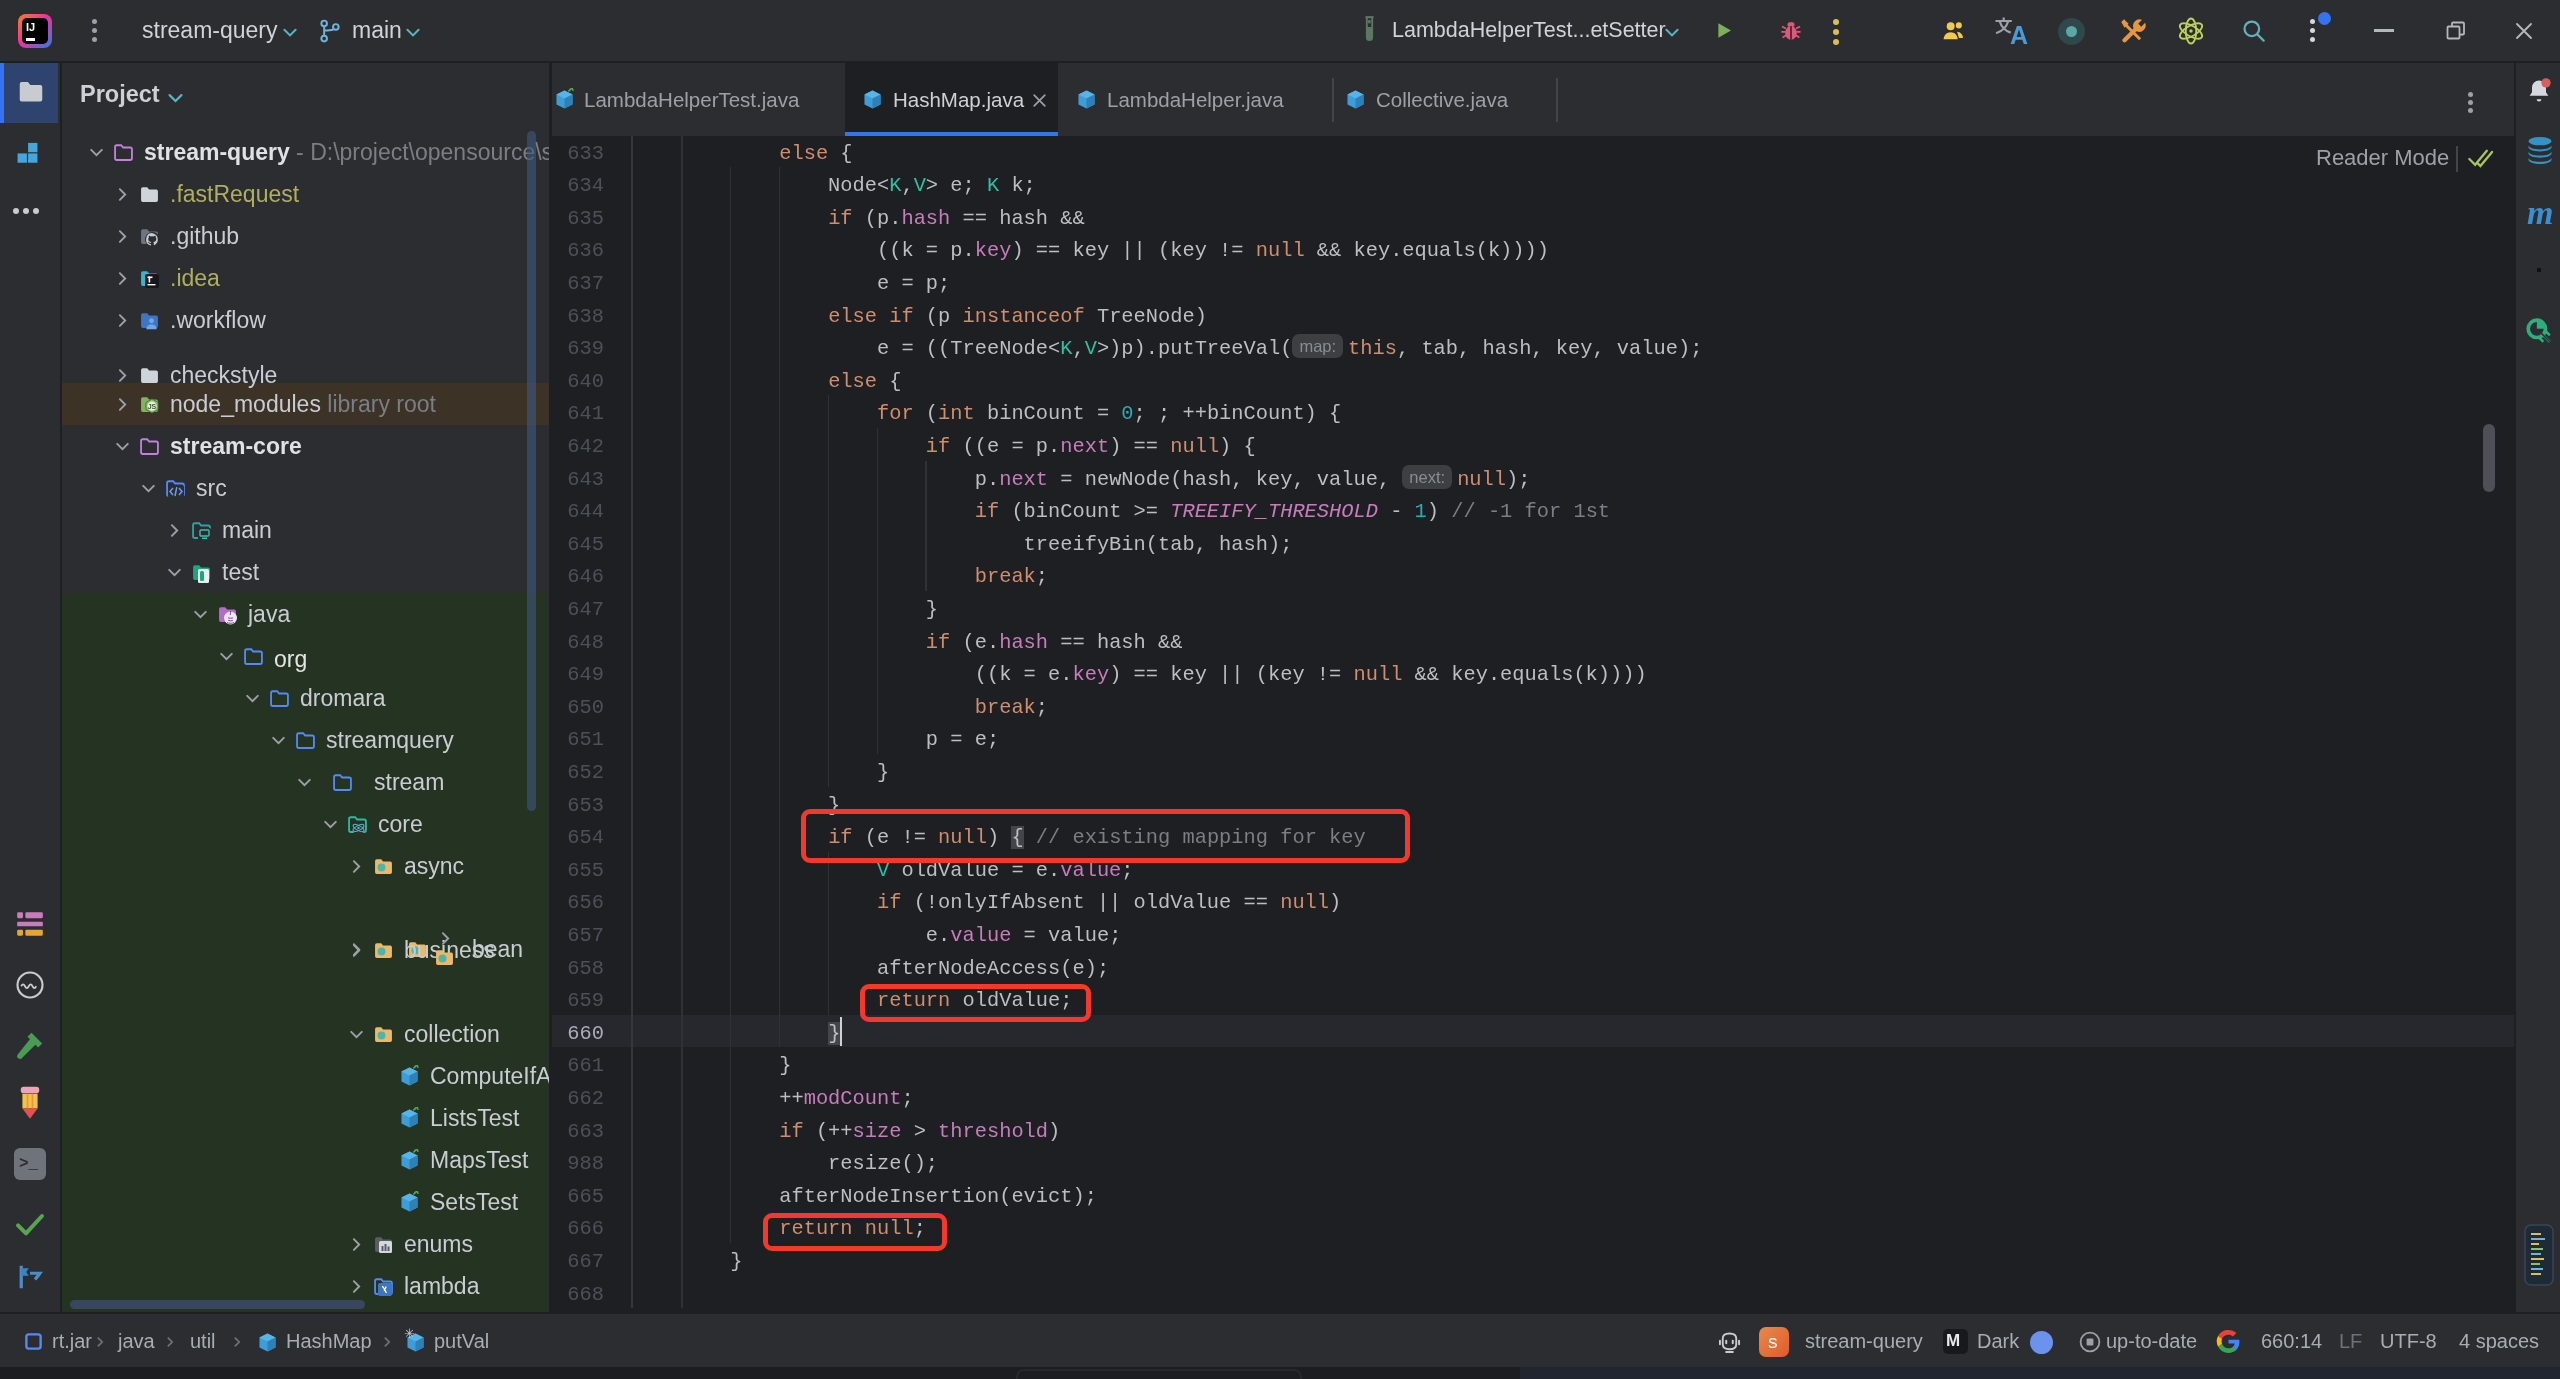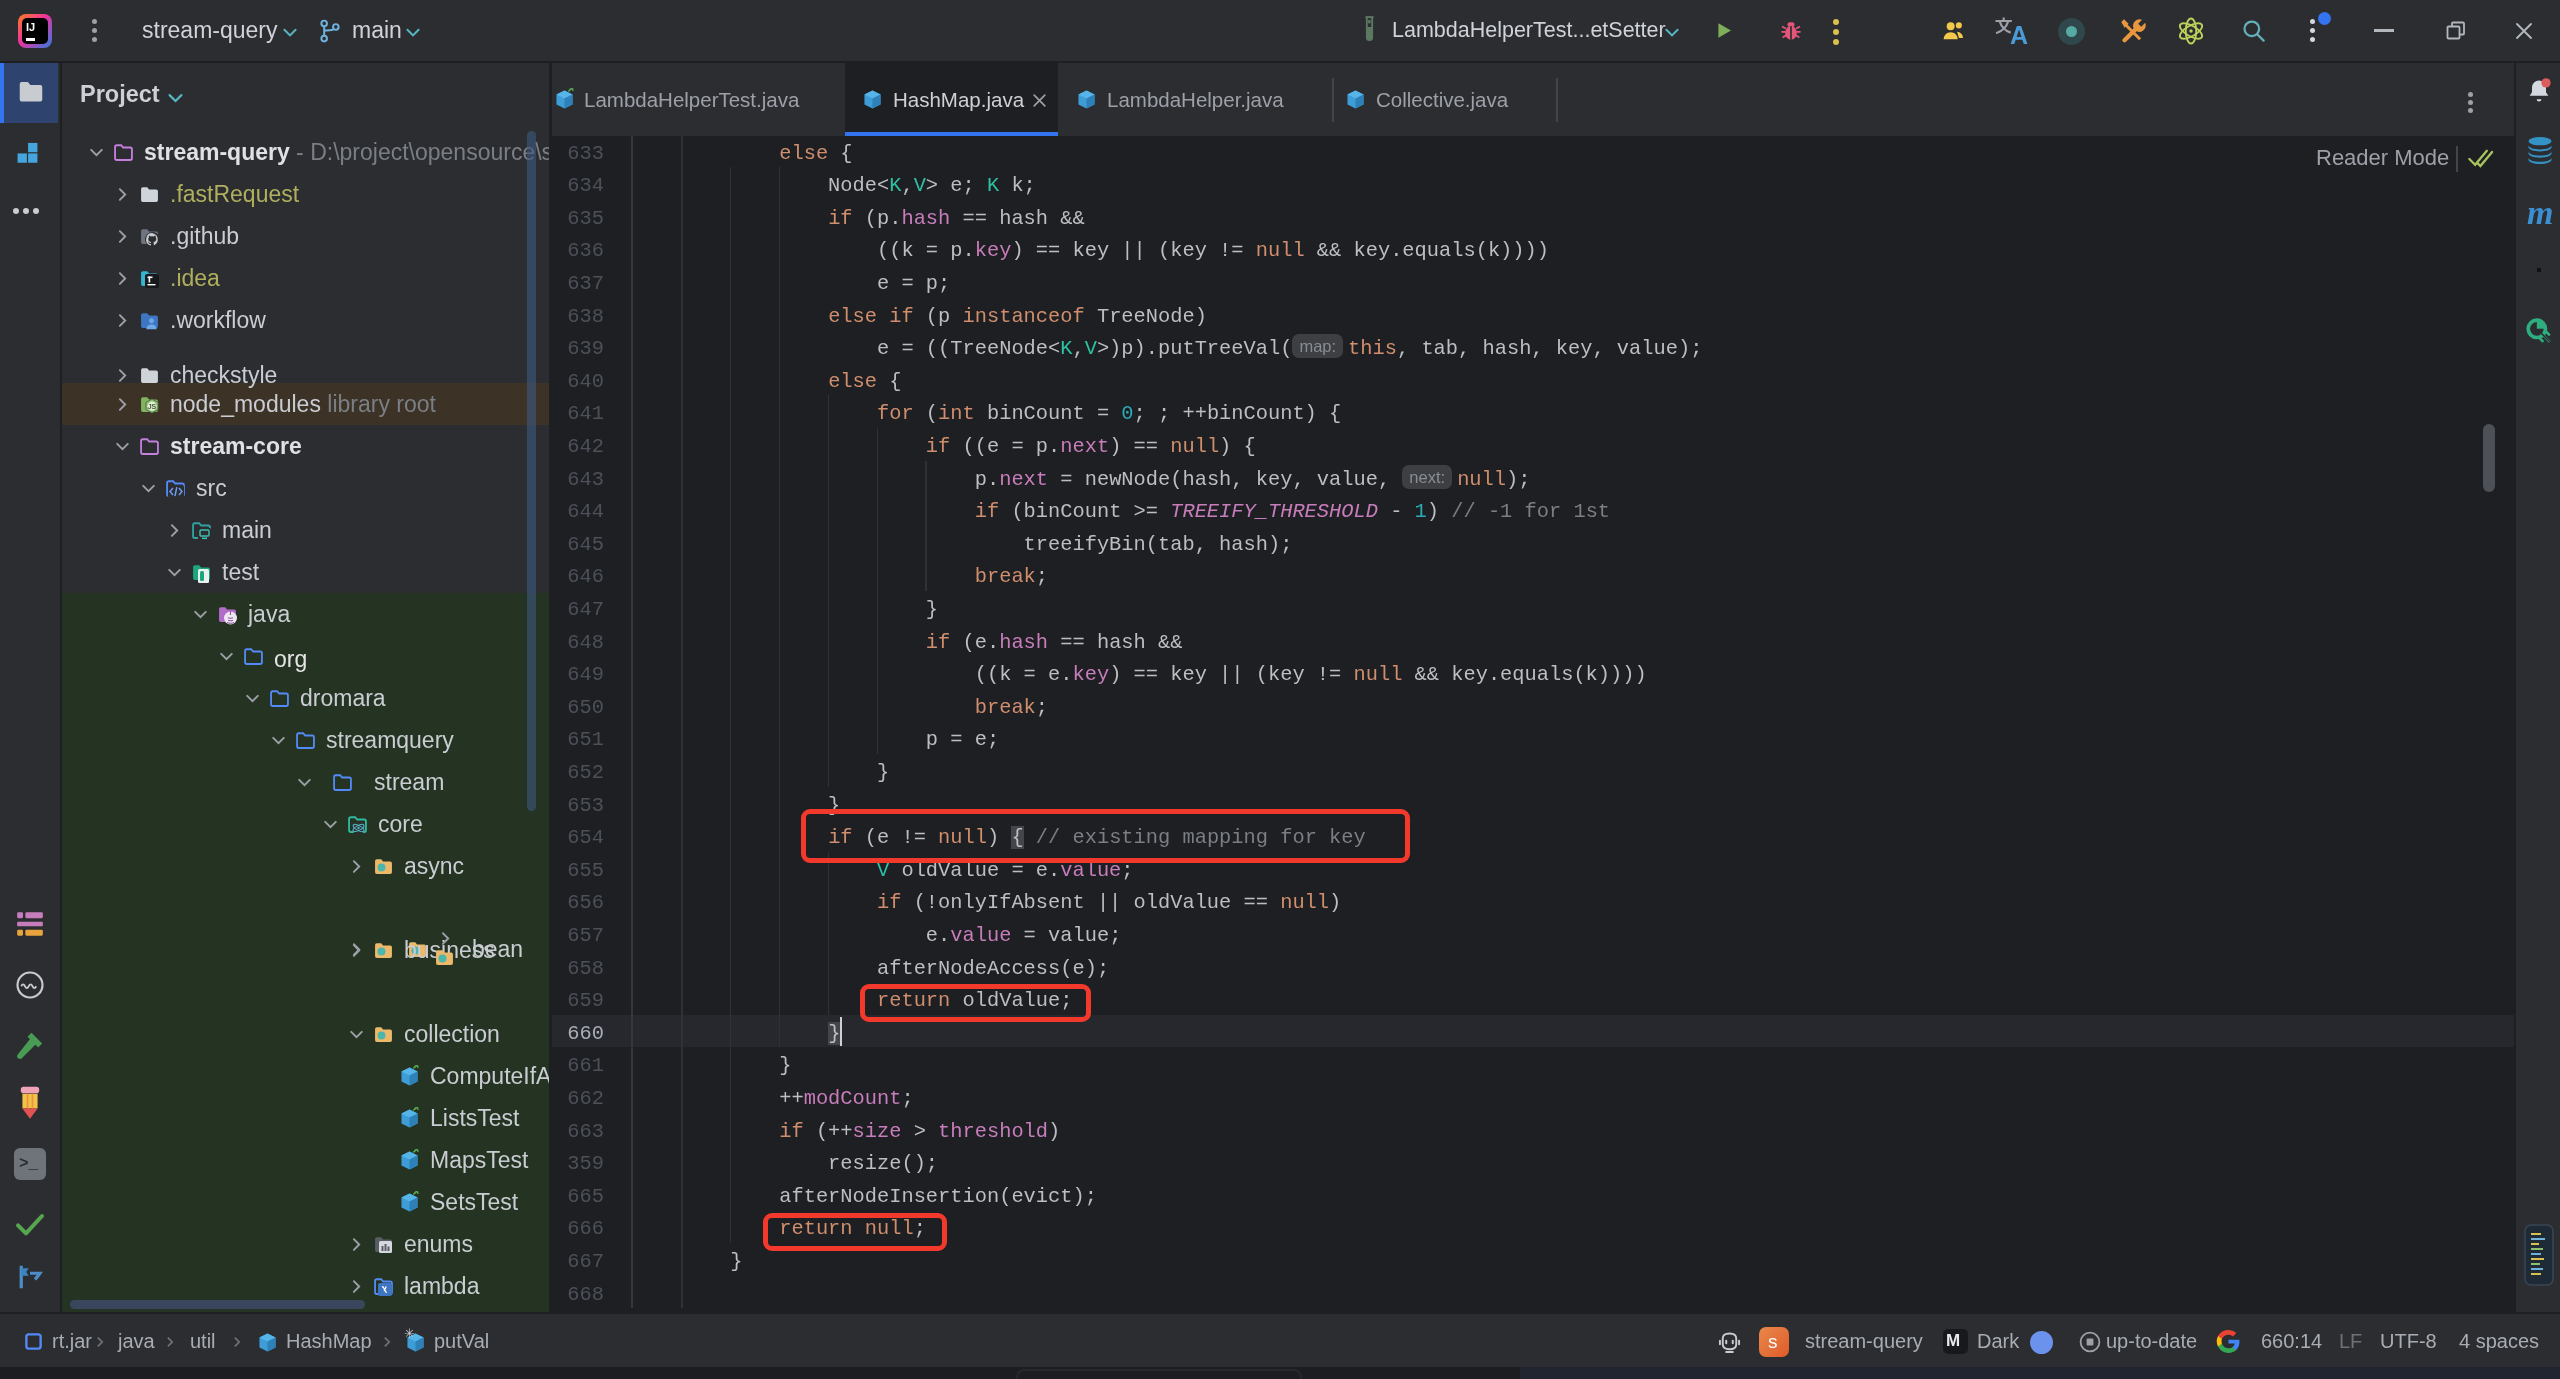--- a/index.html
+++ b/index.html
@@ -694,21 +694,21 @@
 <div class="ln mono" style="left:532px;top:822.2px;color:#4B5059;">654</div>
 <div class="ln mono" style="left:532px;top:854.8px;color:#4B5059;">655</div>
 <div class="ln mono" style="left:532px;top:887.4px;color:#4B5059;">656</div>
 <div class="ln mono" style="left:532px;top:920.0px;color:#4B5059;">657</div>
 <div class="ln mono" style="left:532px;top:952.6px;color:#4B5059;">658</div>
 <div class="ln mono" style="left:532px;top:985.2px;color:#4B5059;">659</div>
 <div class="ln mono" style="left:532px;top:1017.8px;color:#A9ADB6;">660</div>
 <div class="ln mono" style="left:532px;top:1050.4px;color:#4B5059;">661</div>
 <div class="ln mono" style="left:532px;top:1083.0px;color:#4B5059;">662</div>
 <div class="ln mono" style="left:532px;top:1115.6px;color:#4B5059;">663</div>
-<div class="ln mono" style="left:532px;top:1148.2px;color:#4B5059;">359</div>
+<div class="ln mono" style="left:532px;top:1148.2px;color:#4B5059;">988</div>
 <div class="ln mono" style="left:532px;top:1180.8px;color:#4B5059;">665</div>
 <div class="ln mono" style="left:532px;top:1213.4px;color:#4B5059;">666</div>
 <div class="ln mono" style="left:532px;top:1246.0px;color:#4B5059;">667</div>
 <div class="ln mono" style="left:532px;top:1278.6px;color:#4B5059;">668</div>
 <div class="mono abs" style="left:681.5px;top:137.6px;">        <span class="k">else</span> {</div>
 <div class="mono abs" style="left:681.5px;top:170.2px;">            Node&lt;<span class="t">K</span>,<span class="t">V</span>&gt; e; <span class="t">K</span> k;</div>
 <div class="mono abs" style="left:681.5px;top:202.8px;">            <span class="k">if</span> (p.<span class="f">hash</span> == hash &amp;&amp;</div>
 <div class="mono abs" style="left:681.5px;top:235.4px;">                ((k = p.<span class="f">key</span>) == key || (key != <span class="k">null</span> &amp;&amp; key.equals(k))))</div>
 <div class="mono abs" style="left:681.5px;top:268.0px;">                e = p;</div>
 <div class="mono abs" style="left:681.5px;top:300.6px;">            <span class="k">else</span> <span class="k">if</span> (p <span class="k">instanceof</span> TreeNode)</div>

